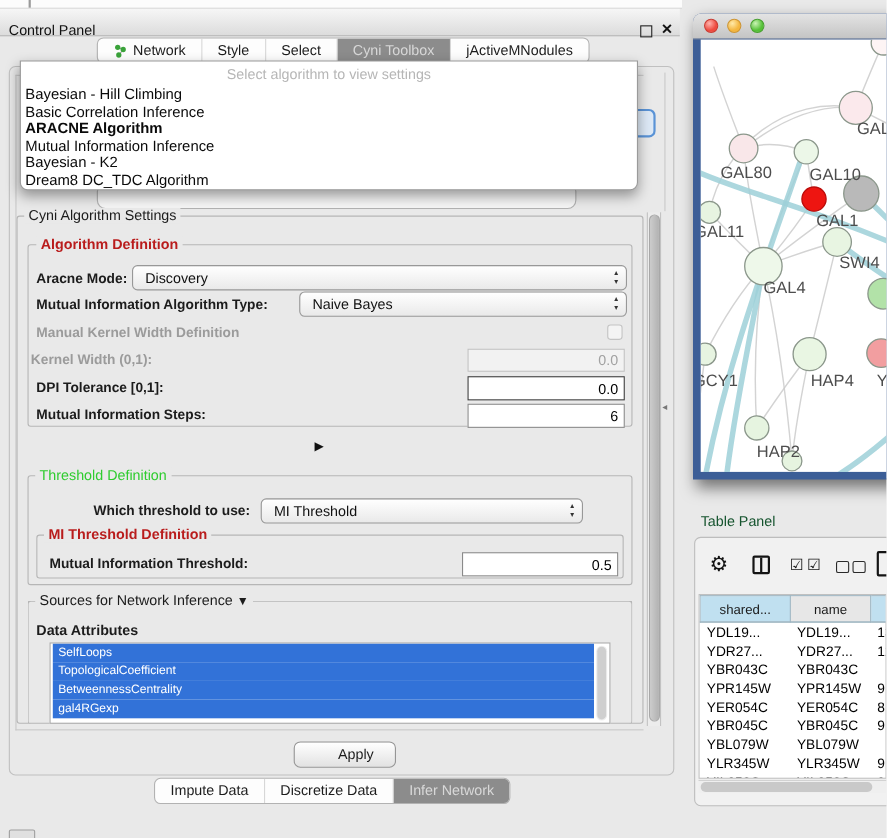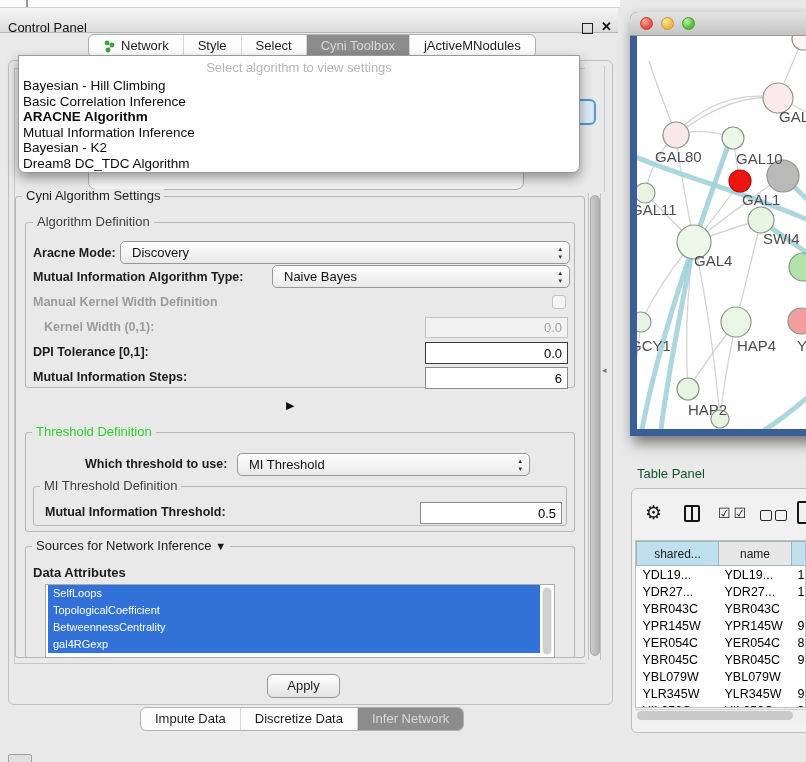--- a/index.html
+++ b/index.html
@@ -40,21 +40,21 @@
       border:1px solid #9a9a9a;border-radius:0 0 7px 7px;z-index:50;
       box-shadow:0 5px 12px rgba(0,0,0,0.38);}
   #algo-placeholder{left:0;top:4px;width:100%;text-align:center;font-size:13px;color:#b6b6b6;}
   #algo-items{left:2px;top:22px;right:2px;}
   .dd-item{font-size:13.5px;line-height:15.5px;padding-left:2px;color:#0a0a0a;white-space:nowrap;}
   .dd-item-bold{font-weight:bold;}
   
   .grp{position:absolute;border:1px solid #b6b6b6;border-radius:3px;box-sizing:border-box;}
   .legend{position:absolute;background:#e9e9e9;padding:0 4px;font-size:13px;line-height:14px;
       white-space:nowrap;z-index:3;}
-  .leg-blue{color:#404040;}
+  .leg-blue{color:#b91c1c;font-weight:bold;}
   .leg-green{color:#2fcc2f;}
   .lbl{position:absolute;font-size:12.5px;font-weight:bold;color:#1c1c1c;white-space:nowrap;}
   .lbl-dis{color:#9b9b9b;}
   
   .combo{position:absolute;height:23px;border:1px solid #989898;border-radius:5px;
       background:linear-gradient(#ffffff,#e9e9e9);box-sizing:border-box;}
   .combo .val{position:absolute;left:11px;top:3px;font-size:13px;color:#111;white-space:nowrap;}
   .combo .spin{position:absolute;right:7px;top:3px;font-size:7px;line-height:8px;color:#333;
       text-align:center;}
   
@@ -75,21 +75,21 @@
       border-radius:5px;}
   #attr-thumb{position:absolute;left:1px;top:1px;width:8px;height:66px;background:#cfcfcf;
       border-radius:5px;}
   
   #main-scroll{left:588px;top:193px;width:13px;height:467px;background:#ececec;
       border-left:1px solid #c2c2c2;border-right:1px solid #c2c2c2;box-sizing:border-box;}
   #main-thumb{left:589.5px;top:195px;width:10px;height:461px;border-radius:6px;
       background:linear-gradient(90deg,#cccccc,#b2b2b2);border:1px solid #a8a8a8;box-sizing:border-box;}
   
   #apply-btn{left:267px;top:674px;width:71px;height:22px;border:1px solid #969696;border-radius:6px;
-      background:linear-gradient(#ffffff,#e2e2e2);font-size:13px;text-align:center;line-height:21px;}
+      background:linear-gradient(#ffffff,#e2e2e2);font-size:13px;text-align:center;line-height:21px;padding-left:20px;}
   
   #divider-arrow{left:602px;top:365px;font-size:9px;color:#777;}
   
   #net-window{left:630px;top:12px;width:192px;height:424px;background:#3c5e97;
       border-radius:8px 8px 0 0;box-shadow:3px 7px 14px rgba(0,0,0,0.5);}
   #net-titlebar{left:0;top:0;width:100%;height:24px;background:linear-gradient(#e4e4e4,#c4c4c4);
       border-radius:8px 8px 0 0;border-bottom:1px solid #9a9a9a;box-sizing:border-box;}
   .tl{position:absolute;top:5px;width:13px;height:13px;border-radius:50%;box-sizing:border-box;}
   #tl-red{left:10px;background:radial-gradient(circle at 35% 30%,#ffb3ad,#ee4b40 60%);border:1px solid #c93a31;}
   #tl-yellow{left:31px;background:radial-gradient(circle at 35% 30%,#ffe9a8,#f4b63e 60%);border:1px solid #cf9530;}
@@ -191,21 +191,21 @@
 
 <span class="lbl" style="left:33px;top:270px;">Mutual Information Algorithm Type:</span>
 <div class="combo" style="left:272px;top:265px;width:298px;">
   <span class="val">Naive Bayes</span>
   <span class="spin"><span>▴</span><br><span>▾</span></span>
 </div>
 
 <span class="lbl lbl-dis" style="left:33px;top:295px;">Manual Kernel Width Definition</span>
 <span class="checkbox" style="left:552px;top:295px;"></span>
 
-<span class="lbl lbl-dis" style="left:44px;top:320px;">Kernel Width (0,1):</span>
+<span class="lbl lbl-dis" style="left:28px;top:320px;">Kernel Width (0,1):</span>
 <input class="field f-dis" style="left: 425px; top: 317px; width: 143px; height: 21px;" readonly="" value="0.0">
 
 <span class="lbl" style="left:33px;top:345px;">DPI Tolerance [0,1]:</span>
 <input class="field f-strong" style="left: 425px; top: 342px; width: 143px; height: 22px;" readonly="" value="0.0">
 
 <span class="lbl" style="left:33px;top:370px;">Mutual Information Steps:</span>
 <input class="field f-norm" style="left: 425px; top: 367px; width: 143px; height: 22px;" readonly="" value="6">
 
 <span class="tri" style="left:286px;top:399px;">▶</span>
 

